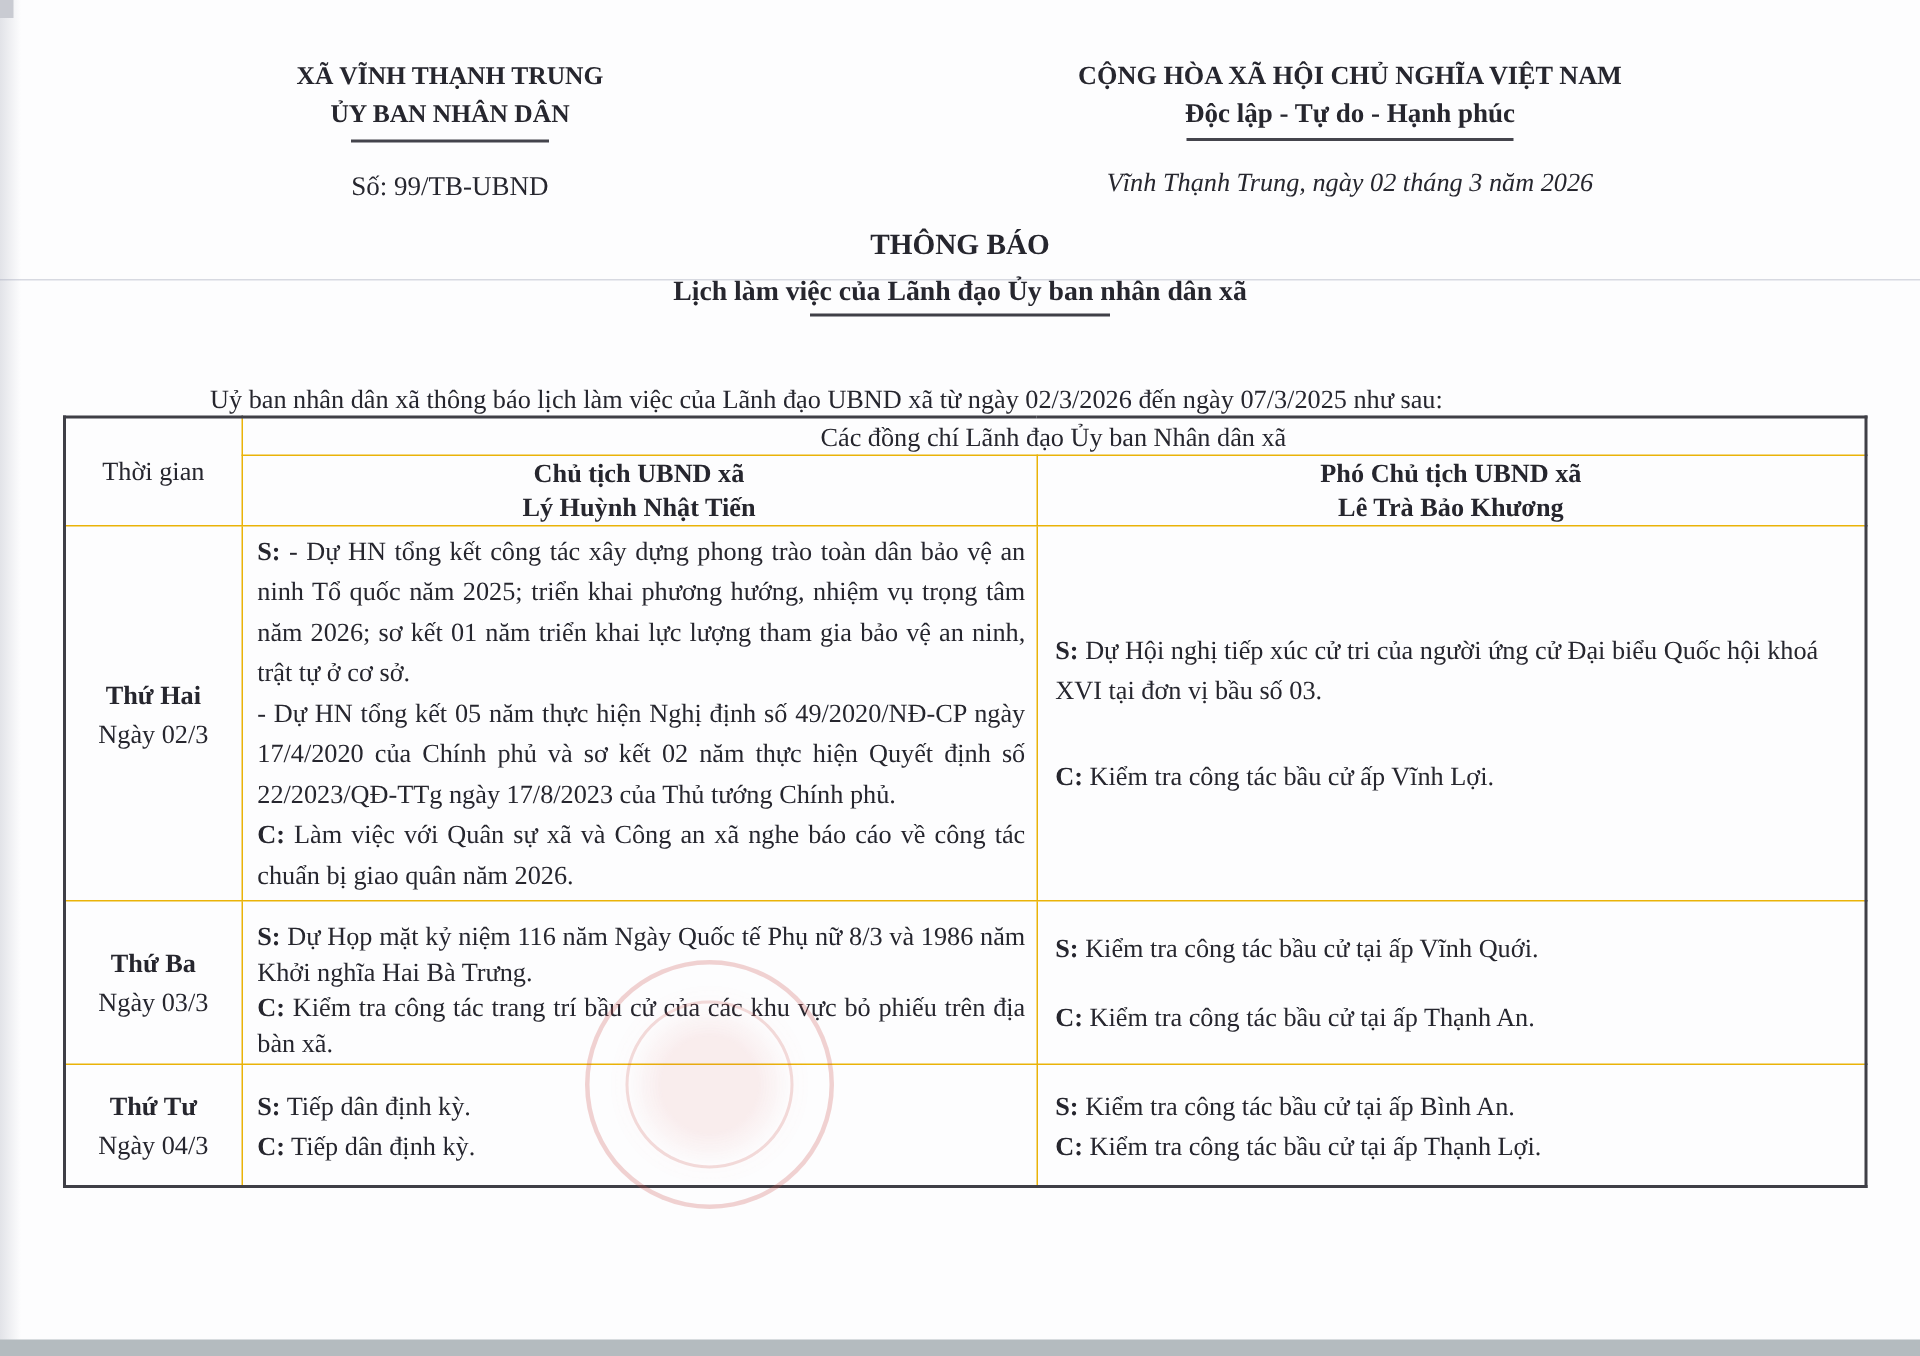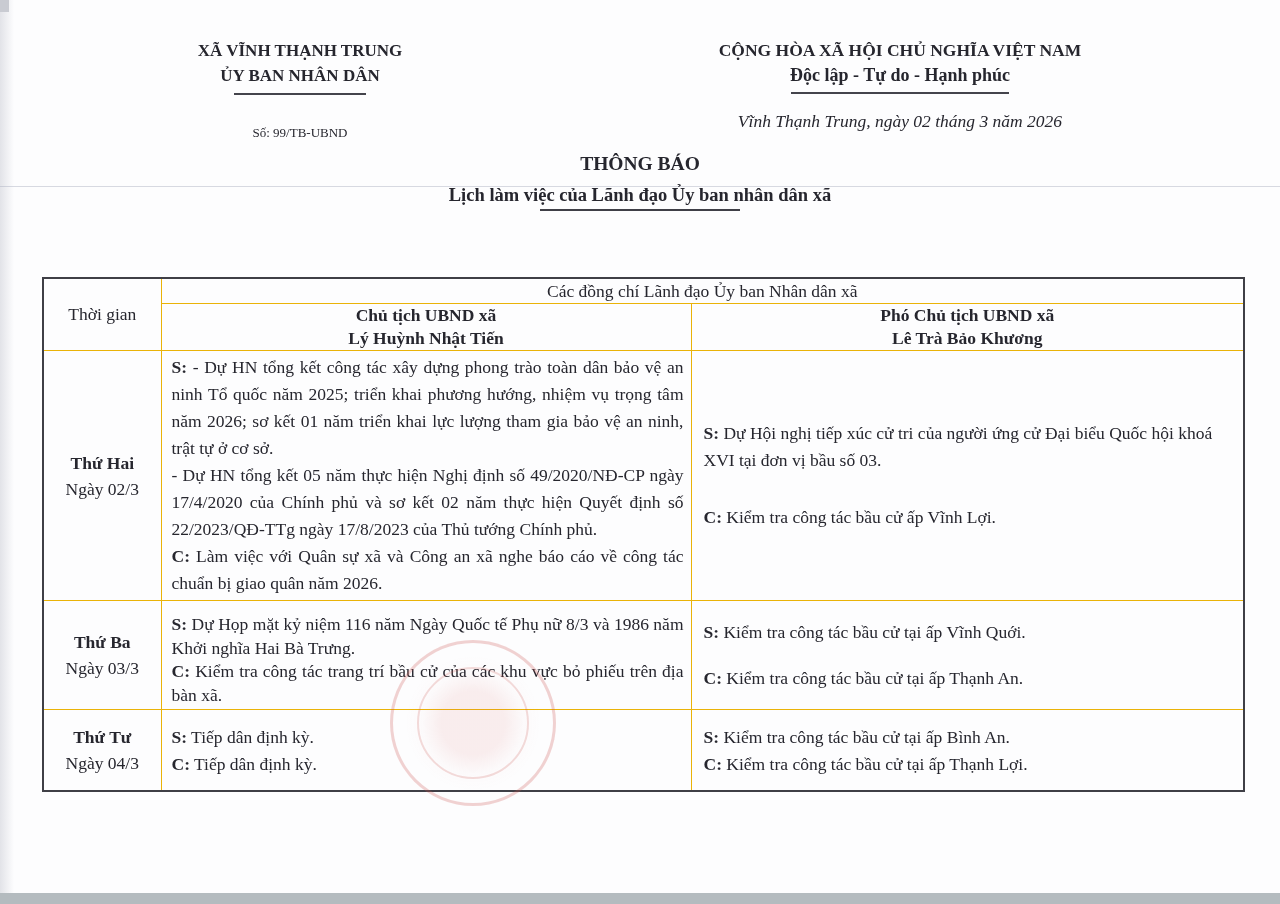--- a/index.html
+++ b/index.html
@@ -17,21 +17,21 @@
   .bottom-band{position:absolute;left:0;bottom:0;width:100%;height:11px;background:#b4bbbf;}
   .scan-line{position:absolute;left:0;top:186px;width:100%;height:1px;background:rgba(168,172,190,0.45);}
 
   
   .header-left{position:absolute;left:145px;top:38px;width:310px;text-align:center;}
   .header-right{position:absolute;left:650px;top:38px;width:500px;text-align:center;}
   .org-line{font-weight:bold;font-size:17px;line-height:25px;}
   .hrule{height:2px;background:#44444c;margin:5px auto 0;}
   .hrule.left{width:132px;}
   .hrule.right{width:218px;margin-top:4px;}
-  .doc-number{font-size:13px;margin-top:30px;}
+  .doc-number{font-size:18px;margin-top:19px;}
   .country-line{font-weight:bold;font-size:17.5px;line-height:24px;}
   .motto-line{font-weight:bold;font-size:18px;line-height:26px;}
   .date-line{font-style:italic;font-size:17.5px;margin-top:17px;}
 
   
   .doc-title{position:absolute;left:0;top:153px;width:100%;text-align:center;
     font-weight:bold;font-size:19.5px;}
   .doc-subtitle{position:absolute;left:0;top:185px;width:100%;text-align:center;
     font-weight:bold;font-size:18.5px;}
   .subtitle-rule{width:200px;height:2px;background:#3f3f47;margin:3px auto 0;}
@@ -97,20 +97,21 @@
     <div class="hrule right"></div>
     <div class="date-line">Vĩnh Thạnh Trung, ngày 02 tháng 3 năm 2026</div>
   </div>
 
   <div class="doc-title">THÔNG BÁO</div>
   <div class="doc-subtitle">
     <span>Lịch làm việc của Lãnh đạo Ủy ban nhân dân xã</span>
     <div class="subtitle-rule"></div>
   </div>
 
+  <p class="intro">Uỷ ban nhân dân xã thông báo lịch làm việc của Lãnh đạo UBND xã từ ngày 02/3/2026 đến ngày 07/3/2025 như sau:</p>
 
   <table class="schedule">
     <colgroup>
       <col style="width:118px">
         <col style="width:530px">
         <col style="width:553px">
     </colgroup>
     <tbody>
         <tr>
       <th class="time-hd" rowspan="2">Thời gian</th>

